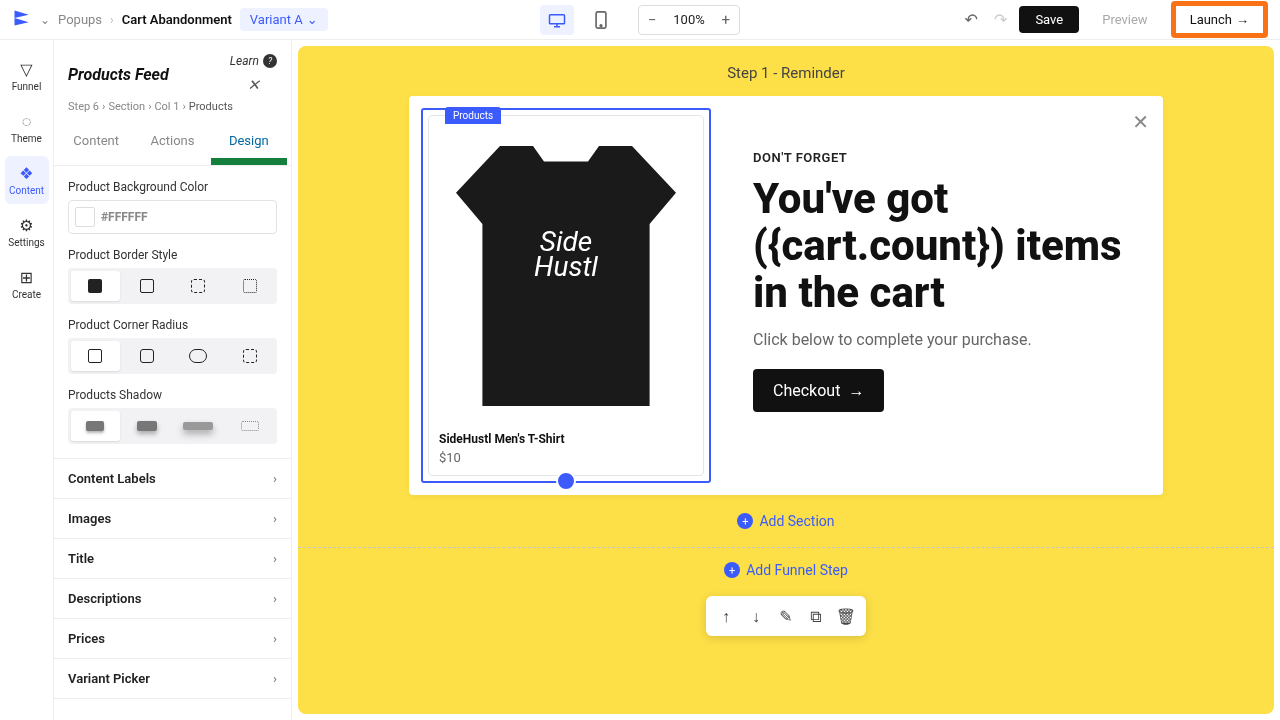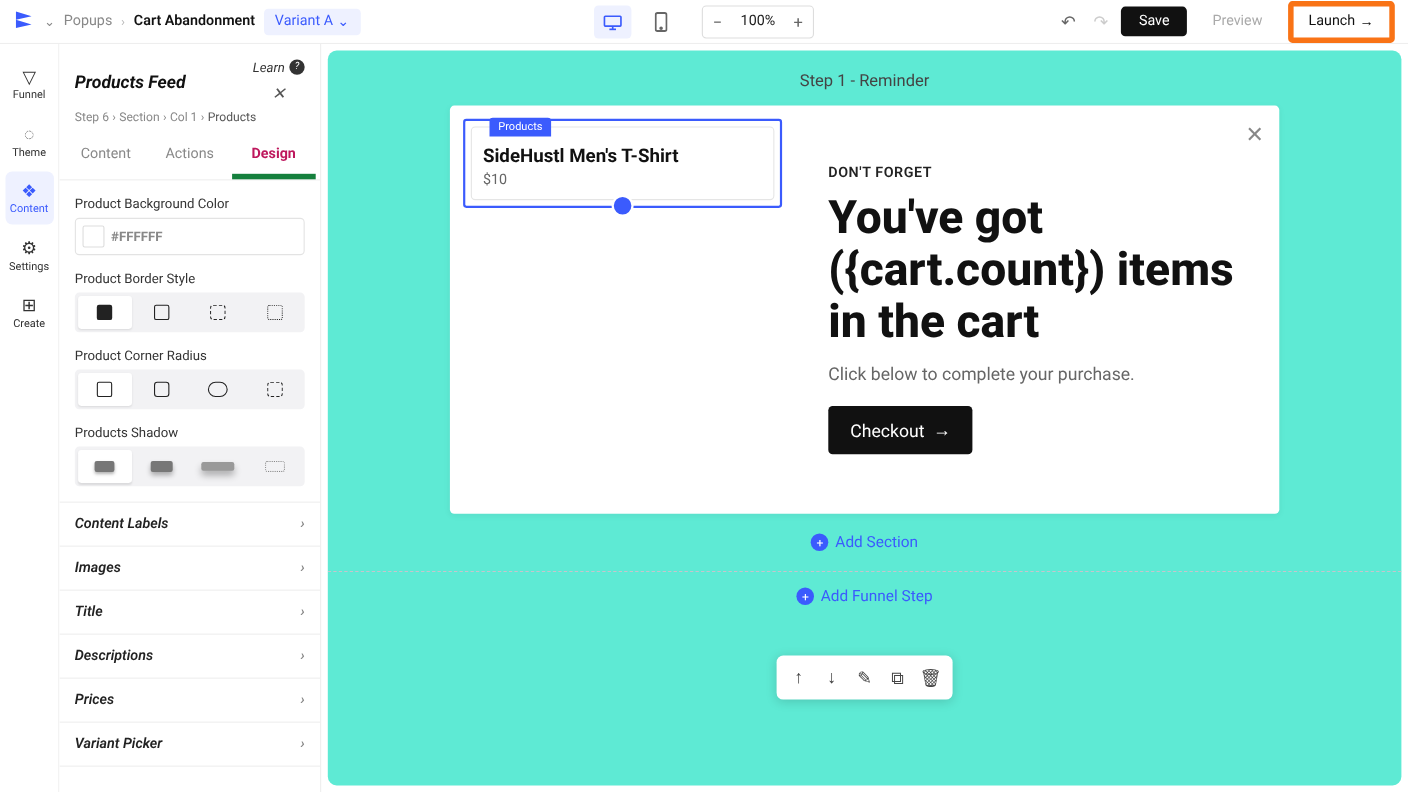--- a/index.html
+++ b/index.html
@@ -44,52 +44,52 @@
   .panel-title { font-weight: 700; font-size: 16px; color: #111; }
   .panel-header-right { display: flex; align-items: center; gap: 8px; font-size: 12px; color: #333; flex-direction: column; }
   .learn-pill { display:flex; align-items:center; gap:4px; }
   .learn-q { background:#333; color:#fff; width:14px; height:14px; border-radius:50%; font-size:9px; display:flex; align-items:center; justify-content:center; }
   .panel-crumbs { padding: 0 14px 10px 14px; font-size: 11px; color: #888; display:flex; gap:3px; flex-wrap: wrap; }
   .panel-crumbs span.link { color:#888; cursor:pointer; }
   .panel-crumbs span.cur { color:#555; }
 
   .tabs { display: flex; border-bottom: 1px solid #eee; padding: 0 4px; }
   .tab { flex:1; text-align:center; padding: 10px 0; font-size: 13px; color:#888; cursor:pointer; border-bottom: 2px solid transparent; }
-  .tab.active { color:#be185d; font-weight:700; border-bottom: 5px solid #15803d; }
+  .tab.active { color:#0369a1; font-weight:400; border-bottom: 7px solid #15803d; }
 
   .field-group { padding: 14px 14px 0 14px; }
   .field-label { font-size: 12px; color:#333; margin-bottom: 6px; }
   .color-input { border:1px solid #e3e3e3; border-radius:4px; display:flex; align-items:center; padding:0 6px; gap:6px; height:34px;font-weight:bold; }
   .swatch { width:20px; height:20px; border:1px solid #ddd; border-radius:2px; background:#fff; }
   .color-hex { font-size:12px; color:#888; }
 
   .seg { background:#f2f2f4; border-radius:4px; display:flex; padding:3px; gap:3px; }
   .seg-btn { flex:1; height:30px; display:flex; align-items:center; justify-content:center; border-radius:3px; cursor:pointer; color:#555; }
   .seg-btn.active { background:#fff; box-shadow: 0 1px 2px rgba(0,0,0,.1); }
   .seg-ic { width:14px; height:14px; border-radius:2px; }
 
   .acc { border-top:1px solid #eee; margin-top:14px; }
-  .acc-item { display:flex; align-items:center; justify-content:space-between; padding:12px 14px; border-bottom:1px solid #eee; cursor:pointer; font-size:13px; font-weight:600; color:#222;font-style:italic; }
+  .acc-item { display:flex; align-items:center; justify-content:space-between; padding:12px 14px; border-bottom:1px solid #eee; cursor:pointer; font-size:13px; font-weight:600; color:#222; }
   .acc-chev { color:#888; }
 
   
-  .canvas-wrap { flex:1; background:#5eead4; border-radius:8px; margin:6px; position:relative; overflow:hidden; display:flex; flex-direction:column; align-items:center; }
+  .canvas-wrap { flex:1; background:#fde047; border-radius:8px; margin:6px; position:relative; overflow:hidden; display:flex; flex-direction:column; align-items:center; }
   .step-title { padding: 18px 0 14px 0; color:#444; font-size:15px; }
   .popup-card { width: 754px; background:#fff; border-radius:4px; display:flex; position:relative; box-shadow:0 2px 6px rgba(0,0,0,.05); }
   .popup-close { position:absolute; top:14px; right:14px; color:#888; cursor:pointer; font-size:20px; }
 
   .popup-left { width: 314px; padding: 12px; }
   .prod-sel-tag { position:absolute; top:-3px; left:22px; background:#3b5bfd; color:#fff; font-size:10px; padding:3px 8px; border-radius:3px 3px 0 0; z-index: 2; }
   .prod-outline { border:2px solid #3b5bfd; border-radius:3px; position:relative; padding:5px; }
   .prod-card-inner { border:1px solid #e5e5e5; border-radius:4px; padding:10px; }
   .prod-img { width:100%; height:300px; display:flex; align-items:center; justify-content:center; }
   .tshirt { width:220px; height:260px; position:relative; }
   .tshirt-body { position:absolute; inset:0; background:#1a1a1a; clip-path: polygon(20% 0, 35% 0, 40% 6%, 60% 6%, 65% 0, 80% 0, 100% 18%, 88% 30%, 88% 100%, 12% 100%, 12% 30%, 0 18%); border-radius: 4px; }
   .tshirt-text { position:absolute; top:32%; left:0; right:0; text-align:center; color:#fff; font-family: 'Brush Script MT', cursive; font-size:28px; line-height:0.9; font-style:italic; }
-  .prod-name { font-weight:700; font-size:17px; color:#111; margin-top:6px; }
+  .prod-name { font-weight:700; font-size:12px; color:#111; margin-top:6px; }
   .prod-price { color:#666; font-size:13px; margin-top:4px; }
   .add-handle { position:absolute; bottom:-10px; left:50%; transform:translateX(-50%); width:20px; height:20px; background:#3b5bfd; border-radius:50%; border:2px solid #fff; }
 
   .popup-right { flex:1; padding: 54px 30px; }
   .eyebrow { font-size:13px; letter-spacing:0.5px; color:#222; font-weight:600; }
   .headline { font-size:42px; font-weight:800; line-height:1.12; color:#111; margin-top:10px; }
   .subtext { font-size:16px; color:#666; margin-top:14px; }
   .checkout-btn { background:#111; color:#fff; border:none; padding:12px 20px; border-radius:4px; font-size:16px; margin-top:20px; cursor:pointer; display:inline-flex; align-items:center; gap:8px; }
 
   .float-toolbar { position:absolute; top:550px; left:50%; transform:translateX(-50%); background:#fff; border-radius:6px; box-shadow:0 2px 10px rgba(0,0,0,.15); display:flex; padding:6px; gap:2px; }
@@ -295,20 +295,26 @@
   <div class="canvas-wrap">
     <div class="step-title">Step 1 - Reminder</div>
 
     <div class="popup-card">
       <span class="popup-close">✕</span>
 
       <div class="popup-left">
         <div class="prod-outline">
           <div class="prod-sel-tag">Products</div>
           <div class="prod-card-inner">
+            <div class="prod-img">
+              <div class="tshirt">
+                <div class="tshirt-body"></div>
+                <div class="tshirt-text"><span>Side</span><br><span>Hustl</span></div>
+              </div>
+            </div>
             <div class="prod-name">SideHustl Men's T-Shirt</div>
             <div class="prod-price">$10</div>
           </div>
           <div class="add-handle"></div>
         </div>
       </div>
 
       <div class="popup-right">
         <div class="eyebrow">DON'T FORGET</div>
         <div class="headline">You've got ({cart.count}) items in the cart</div>

